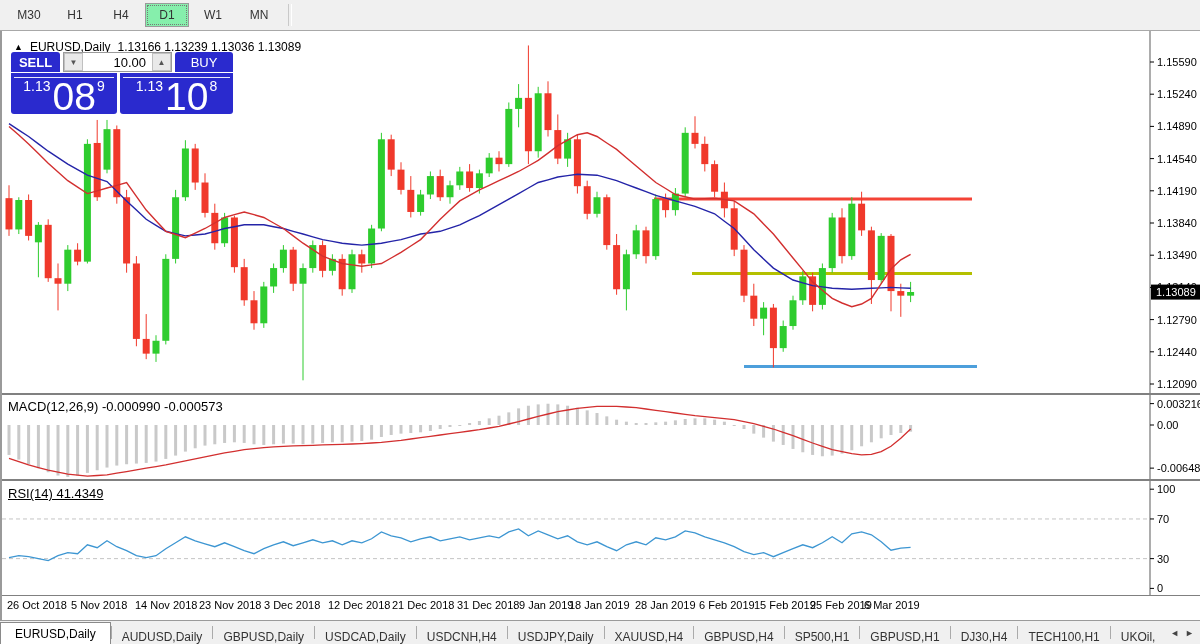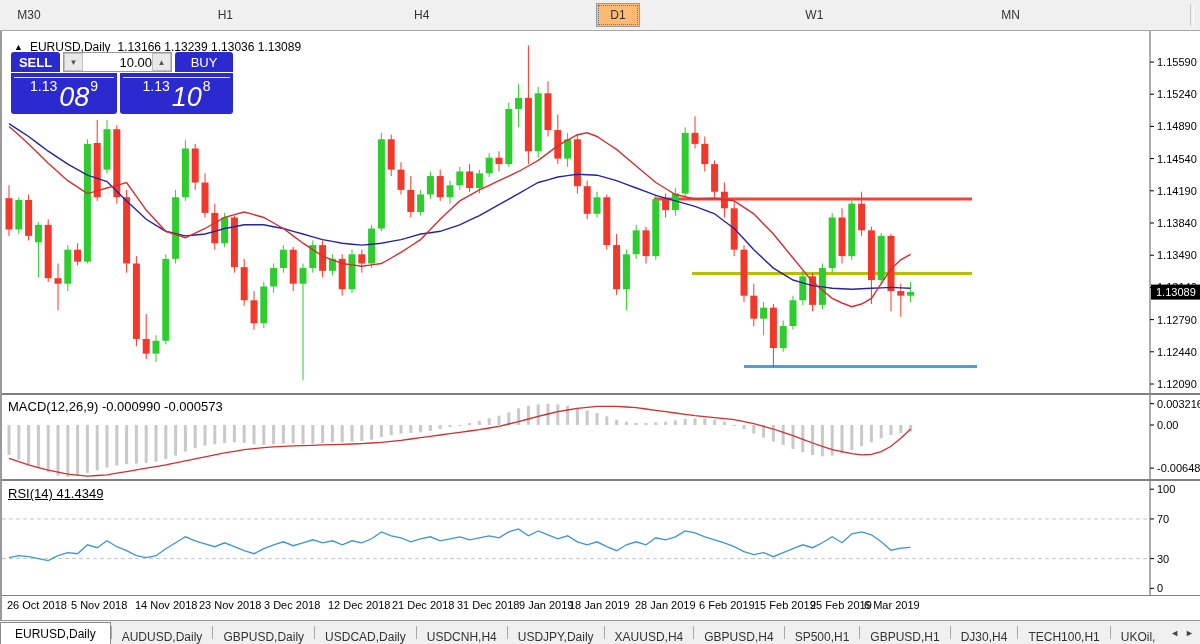--- a/index.html
+++ b/index.html
@@ -5,29 +5,29 @@
   html,body{margin:0;padding:0;}
   body{
     width:1200px;height:644px;position:relative;overflow:hidden;
     font-family:"Liberation Sans",sans-serif;background:#ffffff;
     -webkit-font-smoothing:none;
   }
   
   #toolbar{
     position:absolute;left:0;top:0;width:1200px;height:31px;
     background:#f0f0f0;border-bottom:1px solid #a8a8a8;box-sizing:border-box;
-    display:flex;align-items:center;padding-left:6px;justify-content:space-between;
+    display:flex;align-items:center;padding-left:6px;
   }
   .tf-btn{
     min-width:30px;height:22px;margin:0 1px;padding:0 6px;
     font-size:12px;color:#333;display:flex;align-items:center;justify-content:center;
     border:1px solid transparent;background:transparent;cursor:default;
   }
   .tf-btn.active{
-    background:#fdba74;border:1px solid #9a9a9a;outline:1px dotted #777;outline-offset:-3px;
+    background:#86efac;border:1px solid #9a9a9a;outline:1px dotted #777;outline-offset:-3px;
   }
   .tf-sep{width:2px;height:22px;border-left:1px solid #c9c9c9;border-right:1px solid #ffffff;margin:0 6px;}
   
   #chart-window{
     position:absolute;left:0;top:31px;width:1200px;height:589px;
     background:#ffffff;border-left:2px solid #9a9a9a;box-sizing:border-box;
   }
   #chart-svg{position:absolute;left:0;top:0;}
   
   #symbol-title{
@@ -39,29 +39,29 @@
   #trade-panel{position:absolute;left:9px;top:21px;width:222px;height:94px;font-family:"Liberation Sans",sans-serif;}
   .tp-blue{background:#2a2ace;color:#fff;}
   #sell-btn{position:absolute;left:0;top:0;width:49px;height:20px;border-radius:3px 3px 0 0;
     display:flex;align-items:center;justify-content:center;font-size:13px;font-weight:bold;}
   #buy-btn{position:absolute;left:164px;top:0;width:58px;height:20px;border-radius:3px 3px 0 0;
     display:flex;align-items:center;justify-content:center;font-size:13px;}
   #vol-box{position:absolute;left:52px;top:0;width:109px;height:20px;background:#fff;
     border:1px solid #9a9a9a;box-sizing:border-box;display:flex;}
   .vol-arrow{width:19px;height:100%;background:#e9e9e9;display:flex;align-items:center;justify-content:center;
     font-size:8px;color:#555;border:1px solid #c0c0c0;box-sizing:border-box;}
-  #vol-value{flex:1;display:flex;align-items:center;justify-content:flex-end;
+  #vol-value{flex:1;display:flex;align-items:center;justify-content:flex-end;padding-right:6px;
     font-size:13px;color:#000;}
   .price-block{position:absolute;top:21px;height:41px;border-radius:0 0 3px 3px;overflow:hidden;}
   #sell-price{left:0;width:106px;}
   #buy-price{left:109px;width:113px;}
   .price-block .hl{position:absolute;left:3px;right:3px;top:4px;height:1px;background:#ffffff;opacity:.9;}
   .price-inner{position:absolute;left:0;right:0;top:5px;bottom:0;display:flex;align-items:flex-end;justify-content:center;padding-bottom:3px;}
   .p-small{font-size:14px;letter-spacing:0;margin-right:2px;margin-bottom:17px;}
-  .p-big{font-size:27px;line-height:28px;font-style:italic;}
+  .p-big{font-size:39px;line-height:28px;}
   .p-sup{font-size:14px;margin-left:1px;align-self:flex-start;margin-top:0px;}
   
   .pane-label{position:absolute;font-size:13px;color:#000;white-space:nowrap;}
   
   #tabbar{
     position:absolute;left:0;top:620px;width:1200px;height:24px;background:#f0f0f0;
     border-top:1px solid #9a9a9a;box-sizing:border-box;display:flex;align-items:stretch;
     overflow:hidden;font-size:12px;color:#333;
   }
   .tab{display:flex;align-items:center;padding:16px 10px;white-space:nowrap;position:relative;}

